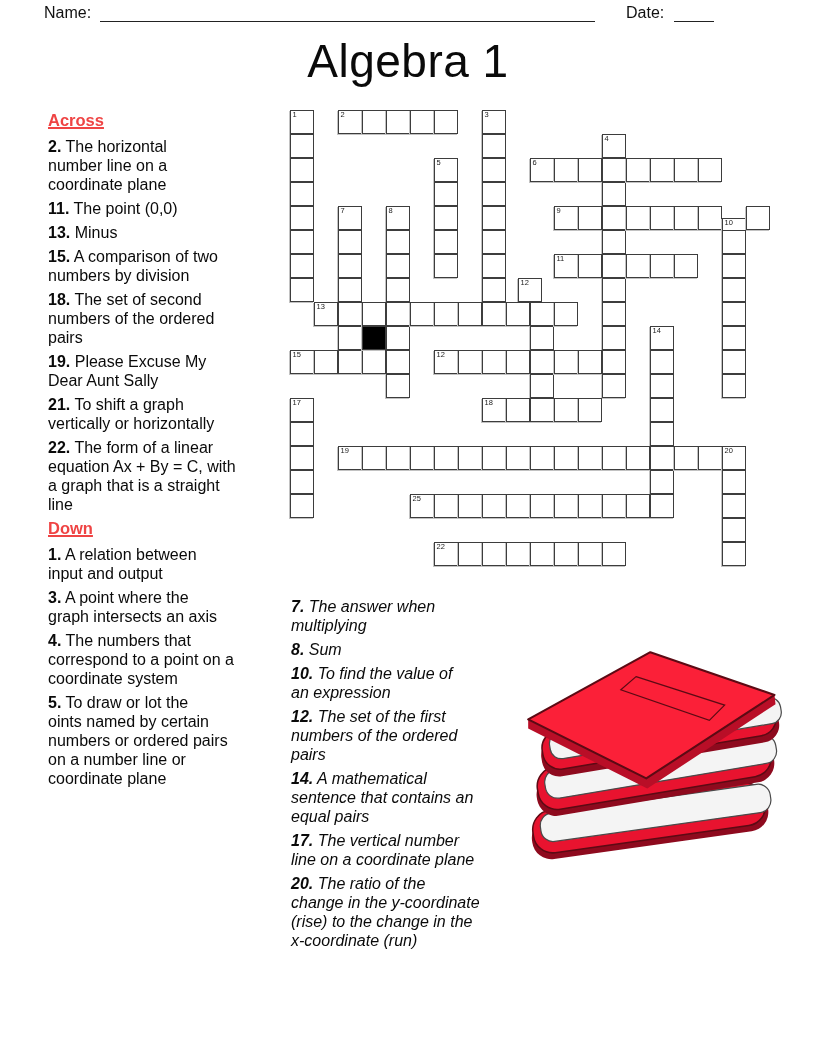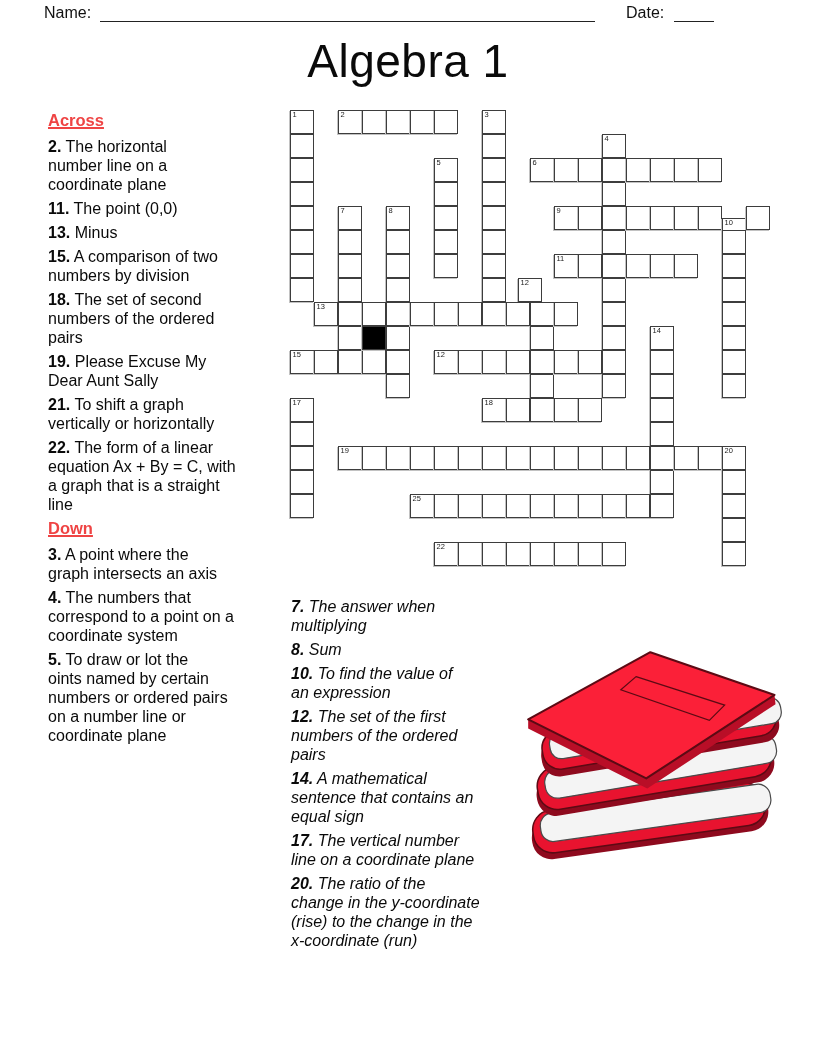--- a/index.html
+++ b/index.html
@@ -278,20 +278,22 @@
 Dear Aunt Sally</span></div>
       <div class="clue"><b>21.</b> <span class="ct">To shift a graph
 vertically or horizontally</span></div>
       <div class="clue"><b>22.</b> <span class="ct">The form of a linear
 equation Ax + By = C, with
 a graph that is a straight
 line</span></div>
     </div>
   <div class="clue-heading down">Down</div>
   <div id="down-left-list">
+      <div class="clue"><b>1.</b> <span class="ct">A relation between
+input and output</span></div>
       <div class="clue"><b>3.</b> <span class="ct">A point where the
 graph intersects an axis</span></div>
       <div class="clue"><b>4.</b> <span class="ct">The numbers that
 correspond to a point on a
 coordinate system</span></div>
       <div class="clue"><b>5.</b> <span class="ct">To draw or lot the
 oints named by certain
 numbers or ordered pairs
 on a number line or
 coordinate plane</span></div>
@@ -303,21 +305,21 @@
       <div class="clue"><b>7.</b> <span class="ct">The answer when
 multiplying</span></div>
       <div class="clue"><b>8.</b> <span class="ct">Sum</span></div>
       <div class="clue"><b>10.</b> <span class="ct">To find the value of
 an expression</span></div>
       <div class="clue"><b>12.</b> <span class="ct">The set of the first
 numbers of the ordered
 pairs</span></div>
       <div class="clue"><b>14.</b> <span class="ct">A mathematical
 sentence that contains an
-equal sign</span></div>
+equal pairs</span></div>
       <div class="clue"><b>17.</b> <span class="ct">The vertical number
 line on a coordinate plane</span></div>
       <div class="clue"><b>20.</b> <span class="ct">The ratio of the
 change in the y-coordinate
 (rise) to the change in the
 x-coordinate (run)</span></div>
     </div>
 </div>
 
 <svg id="books" width="285" height="285" viewBox="0 0 280 280" aria-hidden="true">

